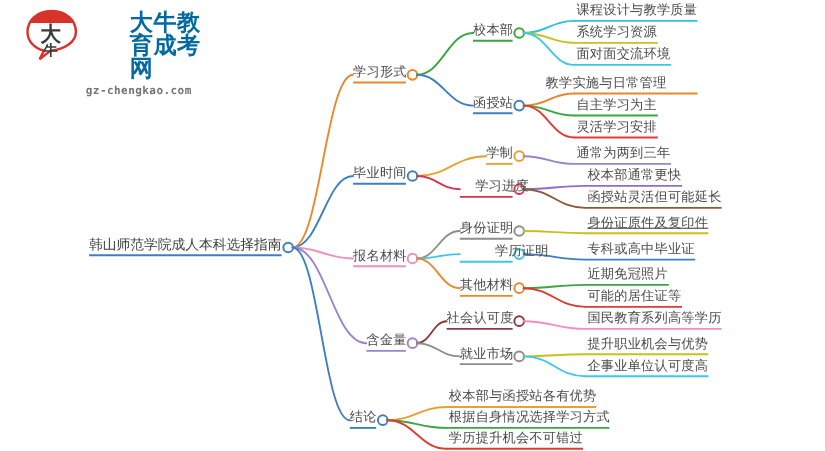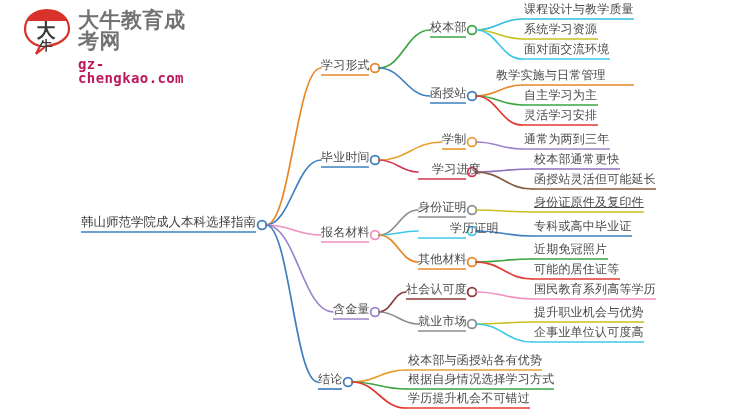--- a/index.html
+++ b/index.html
@@ -32,27 +32,28 @@
     position:absolute;left:22px;top:6px;
     width:180px;height:52px;
   }
   .logo-mark{
     position:absolute;left:0;top:2px;width:50px;height:48px;
   }
   .logo-text{
     position:absolute;left:56px;top:4px;
   }
   .logo-title{
-    font-size:21px;font-weight:bold;color:#737373;
+    font-size:21px;font-weight:bold;color:#0369a1;
     letter-spacing:0.5px;line-height:1;
     font-family:"DejaVu Sans","Liberation Sans",sans-serif;
+    margin-left:40px;
   }
   .logo-sub{
     margin-top:5px;
-    font-size:14px;font-weight:bold;color:#be185d;
+    font-size:10px;font-weight:bold;color:#737373;
     letter-spacing:0.4px;line-height:1;
     font-family:"DejaVu Sans Mono","Liberation Mono",monospace;
   }
 </style>
 </head>
 <body>
 
 <div id="stage">
 
   <div id="logo">

